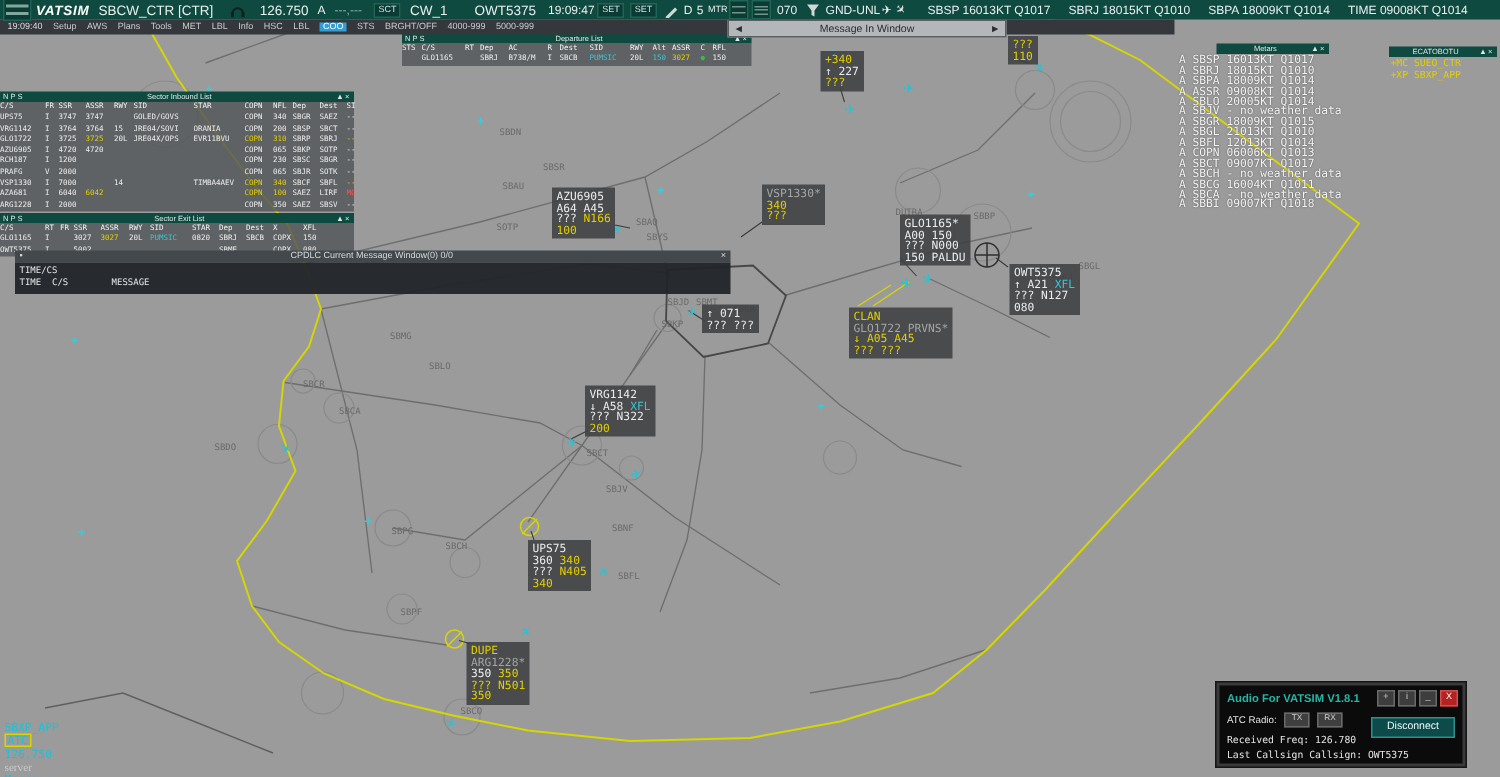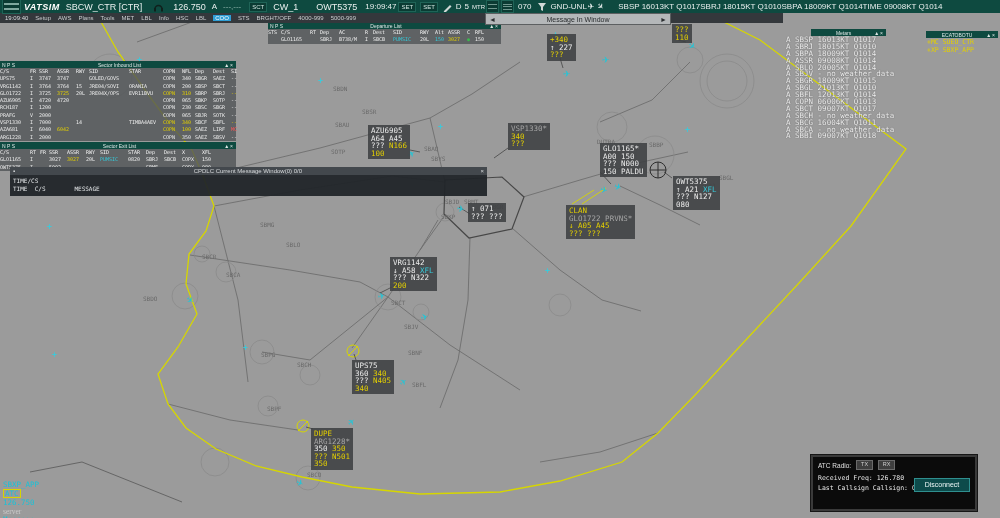--- a/index.html
+++ b/index.html
@@ -17,21 +17,21 @@
   .tb-cs{font-size:9px;margin-right:8px;}
   .tb-ic{margin:0 3px;}
   .tb-freq{font-size:9px;margin:0 6px;}
   .tb-dim{color:#8fb5ac;margin:0 6px;}
   .tb-btn{background:#0b3b33;border:1px solid #1f6457;color:#cfe3de;font-size:6px;
           padding:0px 2px;margin:0 2px;line-height:8px;}
   .tb-noise{width:9px;height:9px;background:#0b3b33;border:1px solid #1f6457;margin:0 1px;
             display:flex;flex-direction:column;justify-content:space-evenly;padding:1px;}
   .tb-noise i{display:block;height:1px;background:#6f968d;}
   .tb-plane{color:#e9efee;font-size:8px;font-family:"DejaVu Sans",sans-serif;margin:0 1px;}
-  .tb-metars{display:flex;gap:0;margin-left:14px;font-size:8px;}
+  .tb-metars{display:flex;gap:12px;margin-left:14px;font-size:8px;}
   
   .menubar{position:absolute;left:0;top:13px;width:778px;height:10px;background:#34383c;z-index:55;
            display:flex;align-items:center;gap:7px;padding-left:5px;color:#c9ccce;font-size:6px;
            font-family:"Liberation Sans",sans-serif;white-space:nowrap;}
   .menubar .mtime{color:#dadddf;}
   .menubar .active{background:#2f9fd6;color:#fff;padding:0 2px;}
   .combo{position:absolute;left:485px;top:13px;width:186px;height:12px;background:#b4b7b9;z-index:56;
          border:1px solid #5c5f61;color:#2a2d2f;font-size:7px;font-family:"Liberation Sans",sans-serif;
          display:flex;align-items:center;justify-content:space-between;padding:0 3px;box-sizing:border-box;}
   
@@ -605,20 +605,29 @@
     </div>
   </div>
   <div id="ctl-lines">
       <div class="ctlline">+MC SUEO_CTR</div>
       <div class="ctlline">+XP SBXP_APP</div>
     </div>
 
   <div id="chat"><div>SBXP_APP</div><div class="selected">ATC</div><div>126.750</div><div class="dim">server</div><div>Message</div></div>
 
   <div class="audio">
+    <div class="row1">
+      <span class="atitle">Audio For VATSIM V1.8.1</span>
+      <span id="audio-btns" style="display:flex">
+          <span class="wbtn">+</span>
+          <span class="wbtn">i</span>
+          <span class="wbtn">_</span>
+          <span class="wbtn red">X</span>
+        </span>
+    </div>
     <div class="row2">
       <span class="lbl">ATC Radio:</span>
       <span class="sbtn">TX</span>
       <span class="sbtn">RX</span>
     </div>
     <div class="disc">Disconnect</div>
     <div class="row3">Received Freq: 126.780</div>
     <div class="row4">Last Callsign Callsign: OWT5375</div>
   </div>
 

